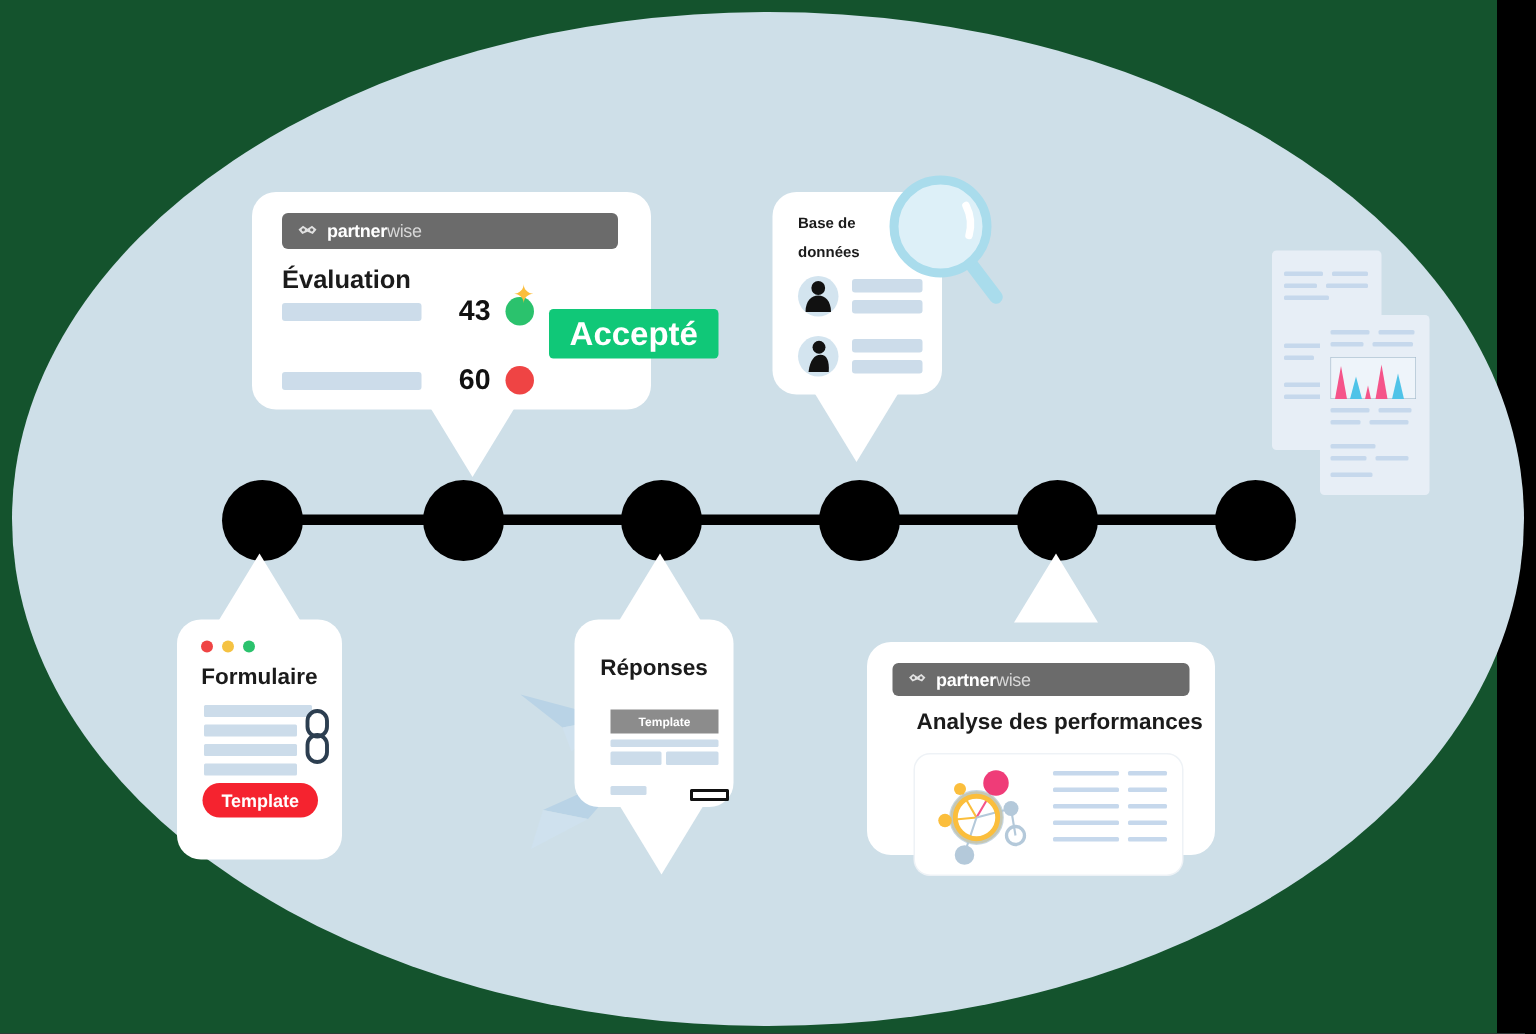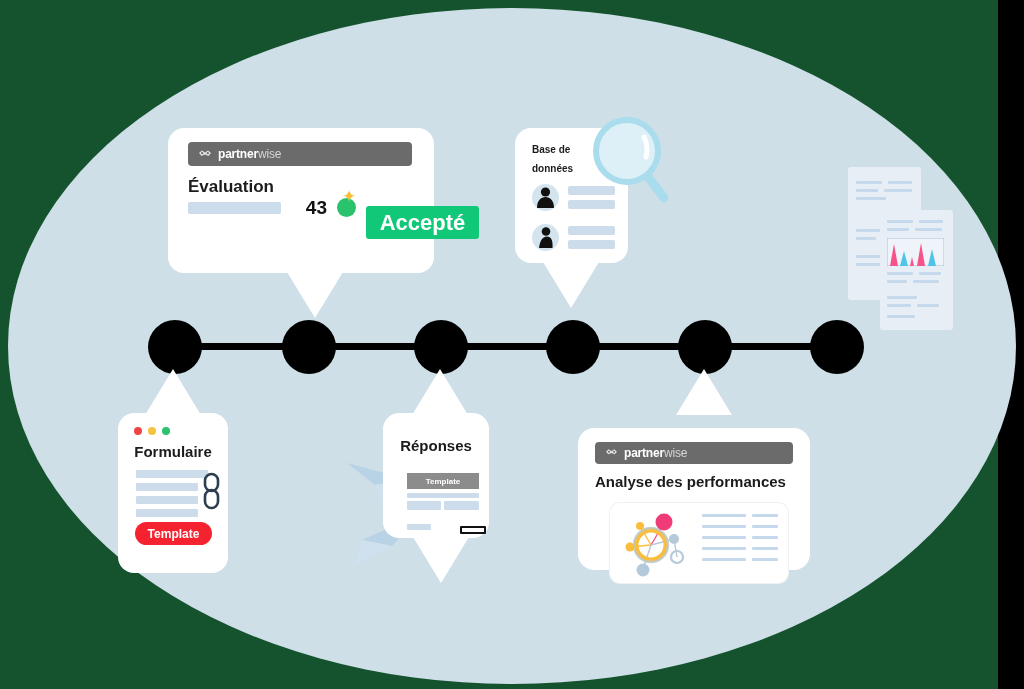--- a/index.html
+++ b/index.html
@@ -86,21 +86,21 @@
   #tmpl-head{position:absolute;left:24px;top:60px;width:72px;height:16px;background:#8c8c8c;
     display:flex;align-items:center;justify-content:center;color:#fff;font-size:8px;font-weight:600;}
   .resp-bar{position:absolute;background:#ccdcea;border-radius:1px;}
   #resp-btn{position:absolute;left:77px;top:113px;width:26px;height:8px;border:2px solid #111;
     background:#fff;border-radius:1px;box-sizing:border-box;}
   .plane{position:absolute;}
 
   
   #card-anl{left:578px;top:428px;width:232px;height:142px;}
   #anl-brand{position:absolute;left:17px;top:14px;width:198px;height:22px;}
-  #anl-title{position:absolute;left:17px;top:45px;font-size:15px;}
+  #anl-title{position:absolute;left:33px;top:45px;font-size:15px;}
   #anl-panel{position:absolute;left:610px;top:503px;width:178px;height:80px;
     background:#fff;border-radius:10px;box-shadow:0 0 0 1px #eef2f6;}
   .anl-lines{position:absolute;left:700px;top:515px;}
   .anl-lines .bar-thin{background:#c6d8ec;height:3px;margin-bottom:8px;}
 </style>
 </head>
 <body>
 
 <div id="stage">
 
@@ -126,20 +126,25 @@
       <div class="brand-txt">
         <b>partner</b><span>wise</span>
       </div>
     </div>
     <div class="card-title" id="eval-title">Évaluation</div>
 
     <div class="eval-row" style="left:20px;top:70px">
       <div class="bar eval-bar"></div>
       <div class="eval-score">43</div>
       <div class="eval-dot" style="background:#2bc26d"></div>
+    </div>
+    <div class="eval-row" style="left:20px;top:116px">
+      <div class="bar eval-bar"></div>
+      <div class="eval-score">60</div>
+      <div class="eval-dot" style="background:#ef4444"></div>
     </div>
     <div class="tail-down" style="left:119px;top:144px"></div>
   </div>
   <div class="sparkle">✦</div>
   <div id="accept-badge">Accepté</div>
 
   <div class="card" id="card-db">
     <div class="card-title" id="db-title">
       <div>Base de</div>
       <div>données</div>

